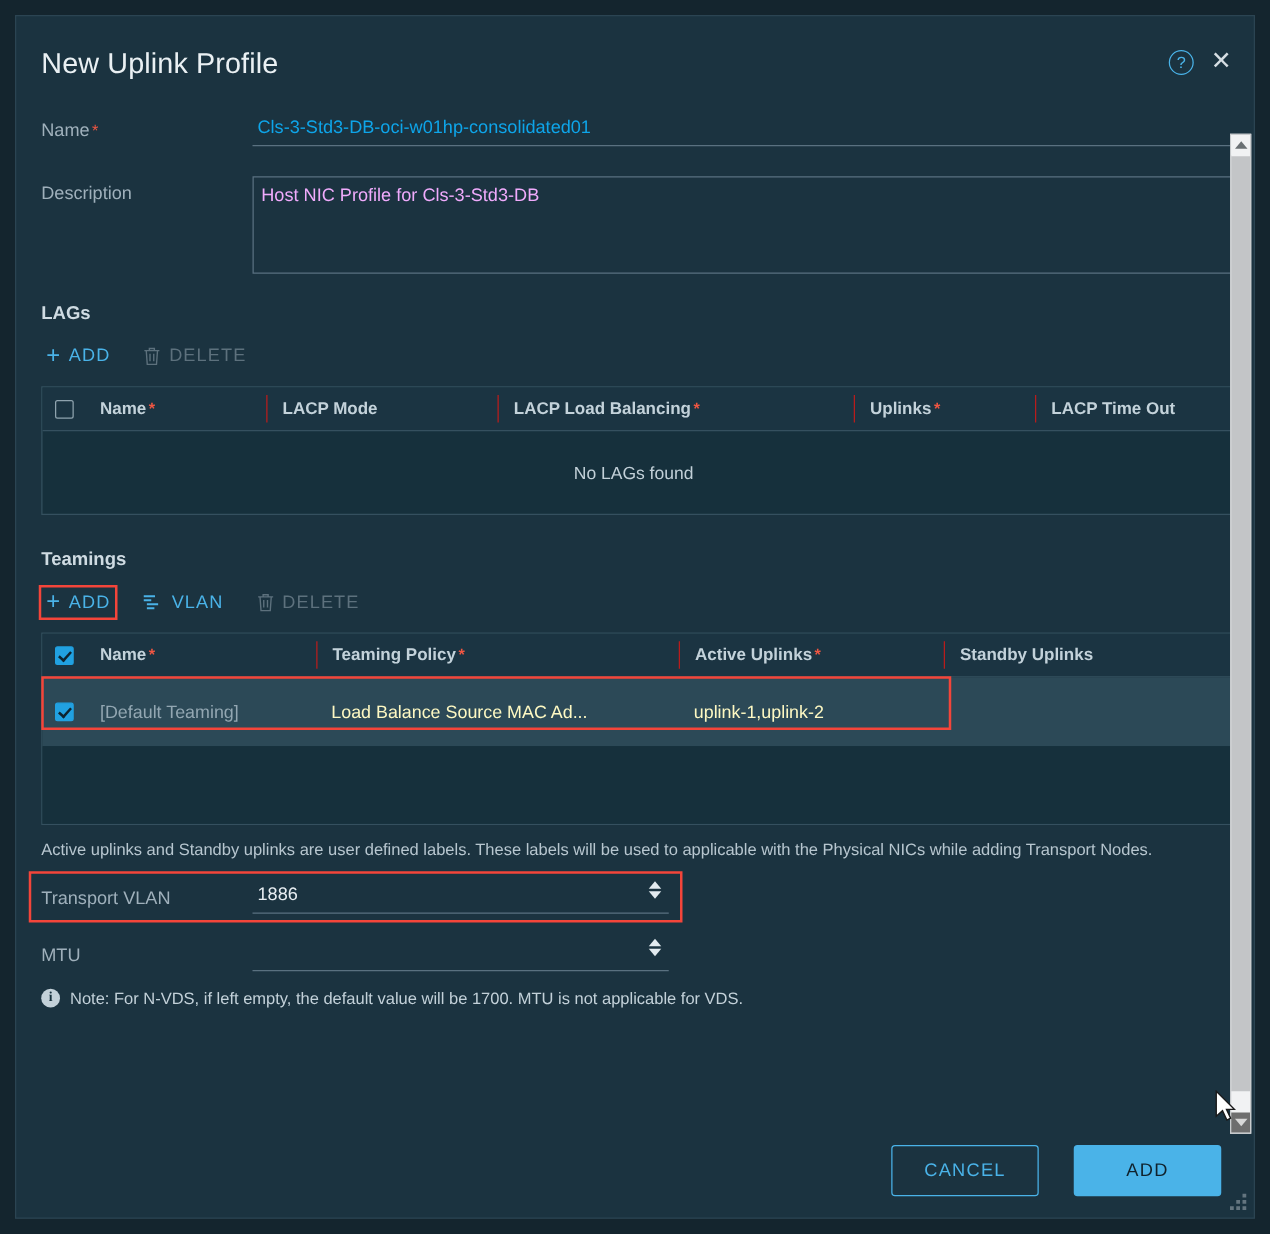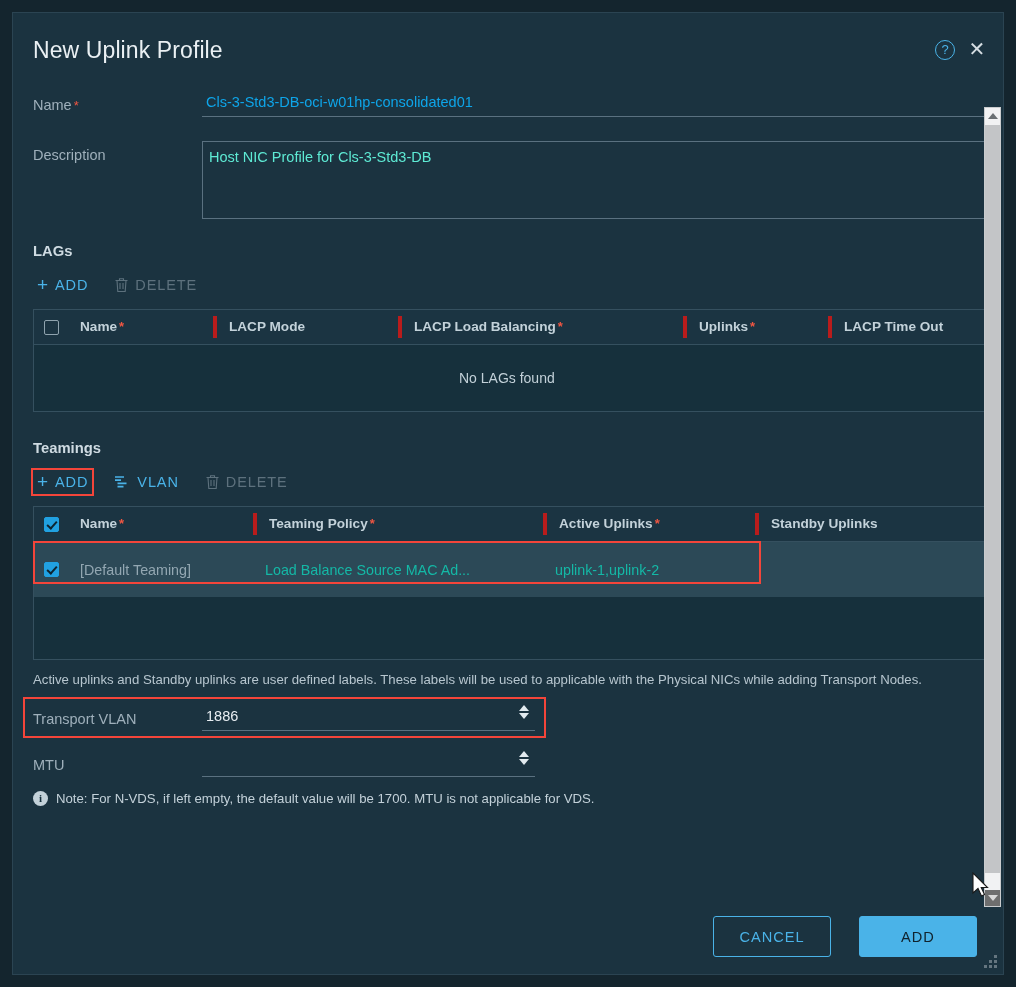--- a/index.html
+++ b/index.html
@@ -97,21 +97,21 @@
     font-size: 14.5px;
     font-family: "Liberation Sans", sans-serif;
     padding: 3px 4px 6px 4px;
     outline: none;
     min-width: 0;
   }
   .textarea-input {
     flex: 1;
     border: 1px solid #5a7180;
     background: transparent;
-    color: #5eead4;
+    color: #f0abfc;
     font-size: 14.5px;
     font-family: "Liberation Sans", sans-serif;
     padding: 7px 6px;
     outline: none;
     resize: none;
     height: 78px;
     min-width: 0;
   }
 
   
@@ -160,21 +160,21 @@
     align-items: center;
     height: 35px;
     background: #1b3442;
     border-bottom: 1px solid #35505f;
   }
   .th {
     font-size: 13.6px;
     font-weight: bold;
     color: #c3d2da;
     padding-left: 12px;
-    border-left: 4px solid #b91c1c;
+    border-left: 1px solid #b91c1c;
     height: 22px;
     line-height: 22px;
     display: flex;
     align-items: center;
   }
   .th:first-child { border-left: none; }
   .th.nb { border-left: none; }
   .chkcell {
     width: 34px;
     flex: 0 0 34px;
@@ -213,21 +213,21 @@
     padding-left: 425px;
   }
   .trow {
     display: flex;
     align-items: center;
     height: 55px;
     background: #2c4957;
   }
   .td {
     font-size: 14.3px;
-    color: #14b8a6;
+    color: #fef9c3;
     padding-left: 12px;
     white-space: nowrap;
     overflow: hidden;
   }
   .td.muted { color: #93a7b2; }
   .row-filler { height: 62px; background: #16303c; }
 
   .hl-box {
     position: absolute;
     border: 2px solid #f4453a;

